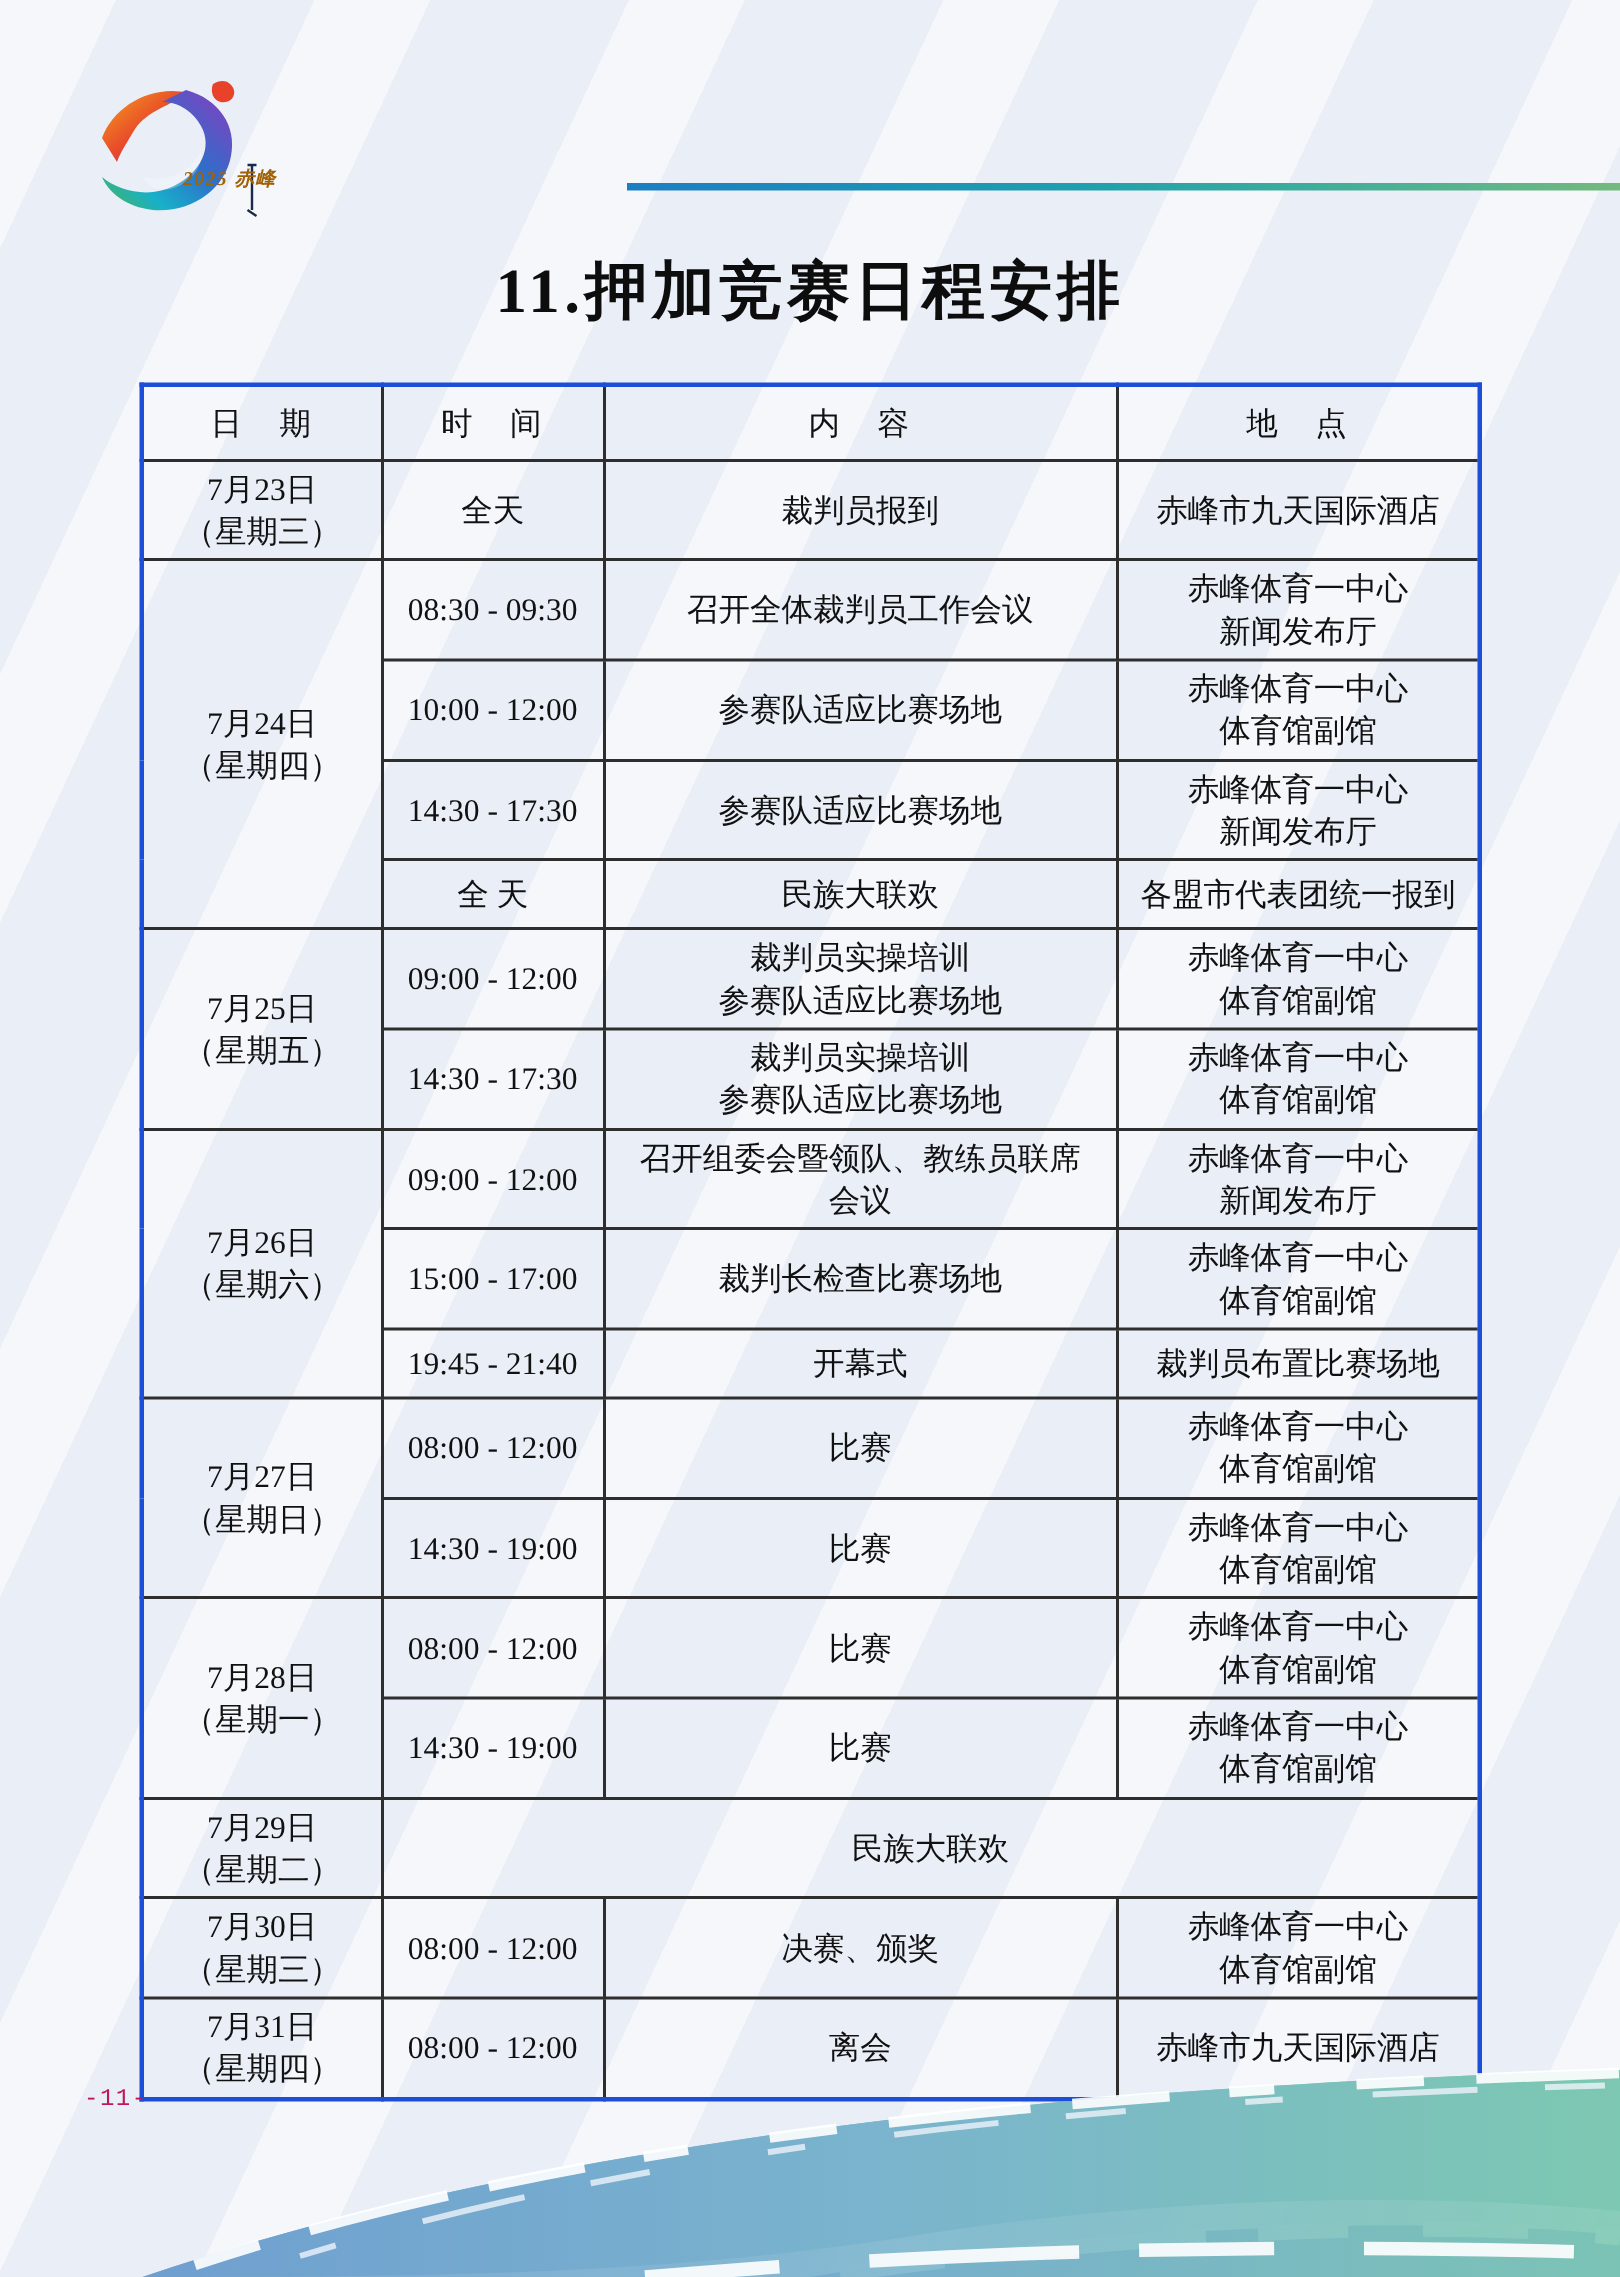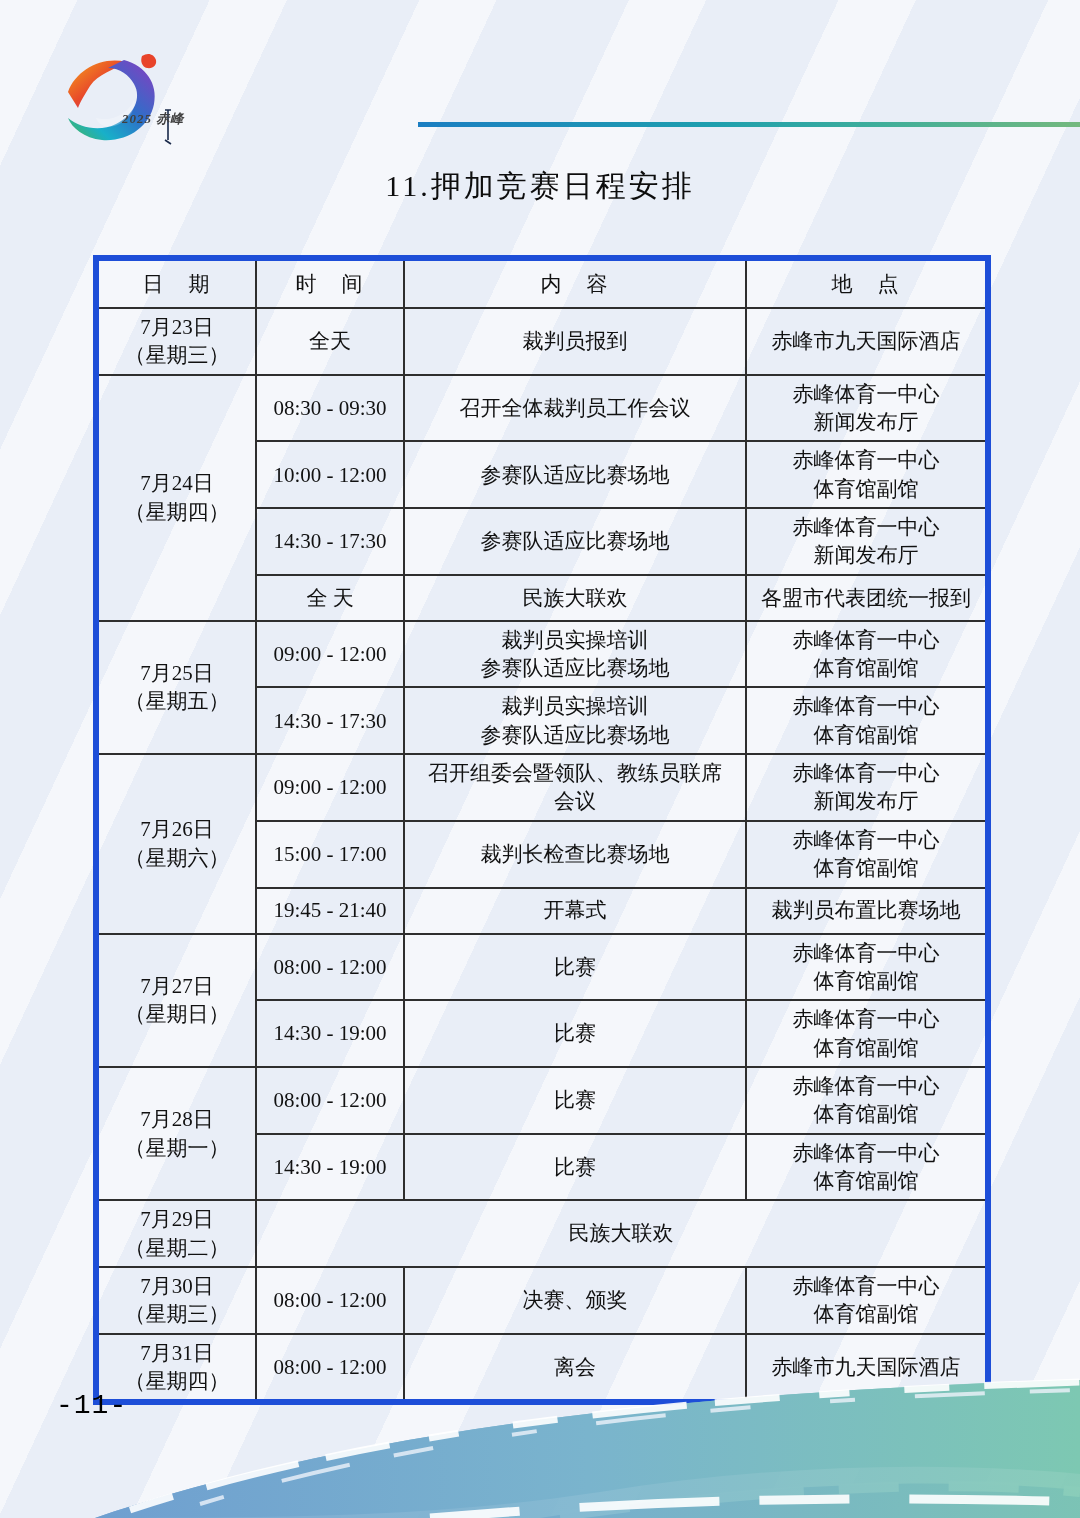--- a/index.html
+++ b/index.html
@@ -18,58 +18,58 @@
     background: repeating-linear-gradient(115deg,
       rgba(255,255,255,0.55) 0px, rgba(255,255,255,0.55) 70px,
       rgba(255,255,255,0.0) 70px, rgba(255,255,255,0.0) 190px);
     pointer-events: none;
   }
 
   .logo-wrap { position: absolute; left: 50px; top: 48px; width: 330px; height: 110px; }
   .logo-svg { position: absolute; left: 0; top: 0; }
   .logo-caption {
     position: absolute; left: 72px; top: 62px;
-    font-size: 13px; font-style: italic; font-weight: bold; color: #404040;
+    font-size: 13px; font-style: italic; font-weight: bold; color: #a16207;
     letter-spacing: 1px; white-space: nowrap;
   }
 
   .header-rule {
     position: absolute; top: 122px; left: 418px; right: 0; height: 5px;
     background: linear-gradient(to right, #1b7ec2 0%, #1e9fae 45%, #3fae9a 70%, #74b97e 100%);
   }
 
   .page-title {
     position: absolute; top: 166px; left: 0; width: 100%;
     text-align: center;
-    font-size: 30px; font-weight: normal; letter-spacing: 3px;
+    font-size: 42px; font-weight: bold; letter-spacing: 3px;
     color: #0d0d0d;
   }
 
   .table-wrap { position: absolute; top: 255px; left: 93px; width: 892px; }
   table.schedule {
     width: 892px; border-collapse: collapse; table-layout: fixed;
-    border: 6px solid #1d4ed8;
+    border: 3px solid #1d4ed8;
   }
   table.schedule th, table.schedule td {
     border: 2px solid #2e2e2e;
     text-align: center; vertical-align: middle;
     font-size: 21px; line-height: 1.35;
     padding: 4px 6px;
     white-space: pre-line;
     height: 46px;
   }
   table.schedule th { font-weight: normal; height: 50px; letter-spacing: 2px; }
   col.c-date { width: 160px; }
   col.c-time { width: 148px; }
   col.c-content { width: 342px; }
   col.c-location { width: 242px; }
 
   .page-number {
     position: absolute; left: 56px; top: 1390px;
-    font-size: 28px; letter-spacing: 1px; color: #000000;
+    font-size: 16px; letter-spacing: 1px; color: #be185d;
     font-family: "Liberation Mono", "DejaVu Sans Mono", monospace;
   }
 
   .waves { position: absolute; left: 0; bottom: 0; width: 1080px; height: 240px; }
 </style>
 </head>
 <body>
 
 <div class="logo-wrap">
   <svg class="logo-svg" width="150" height="110" viewBox="0 0 150 110">

